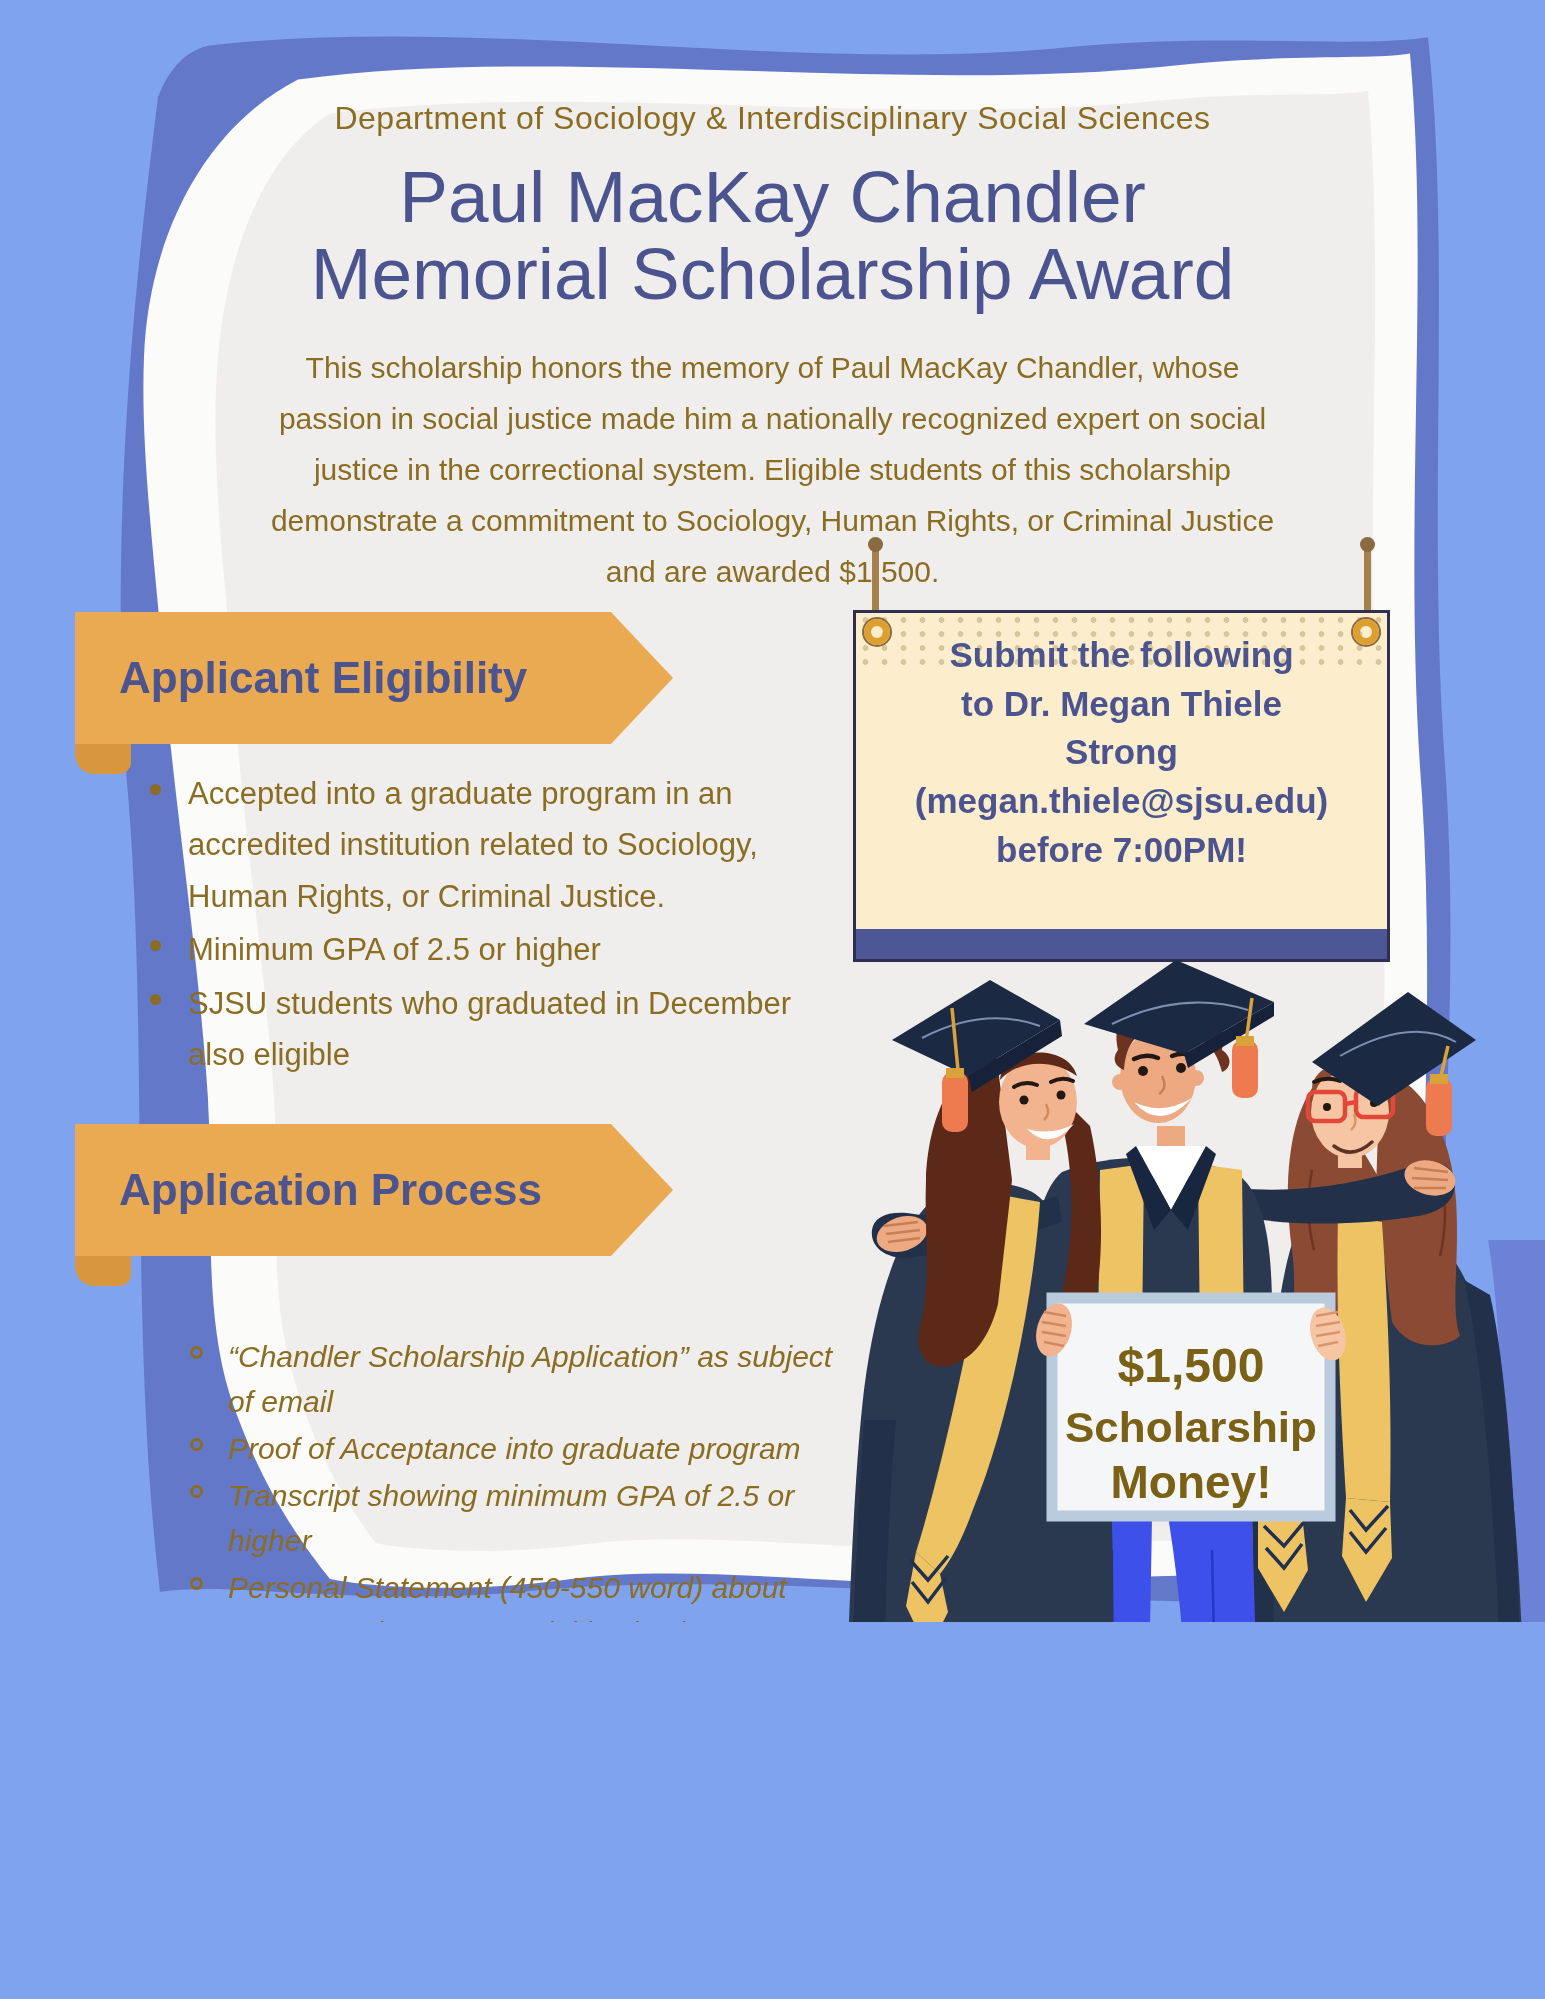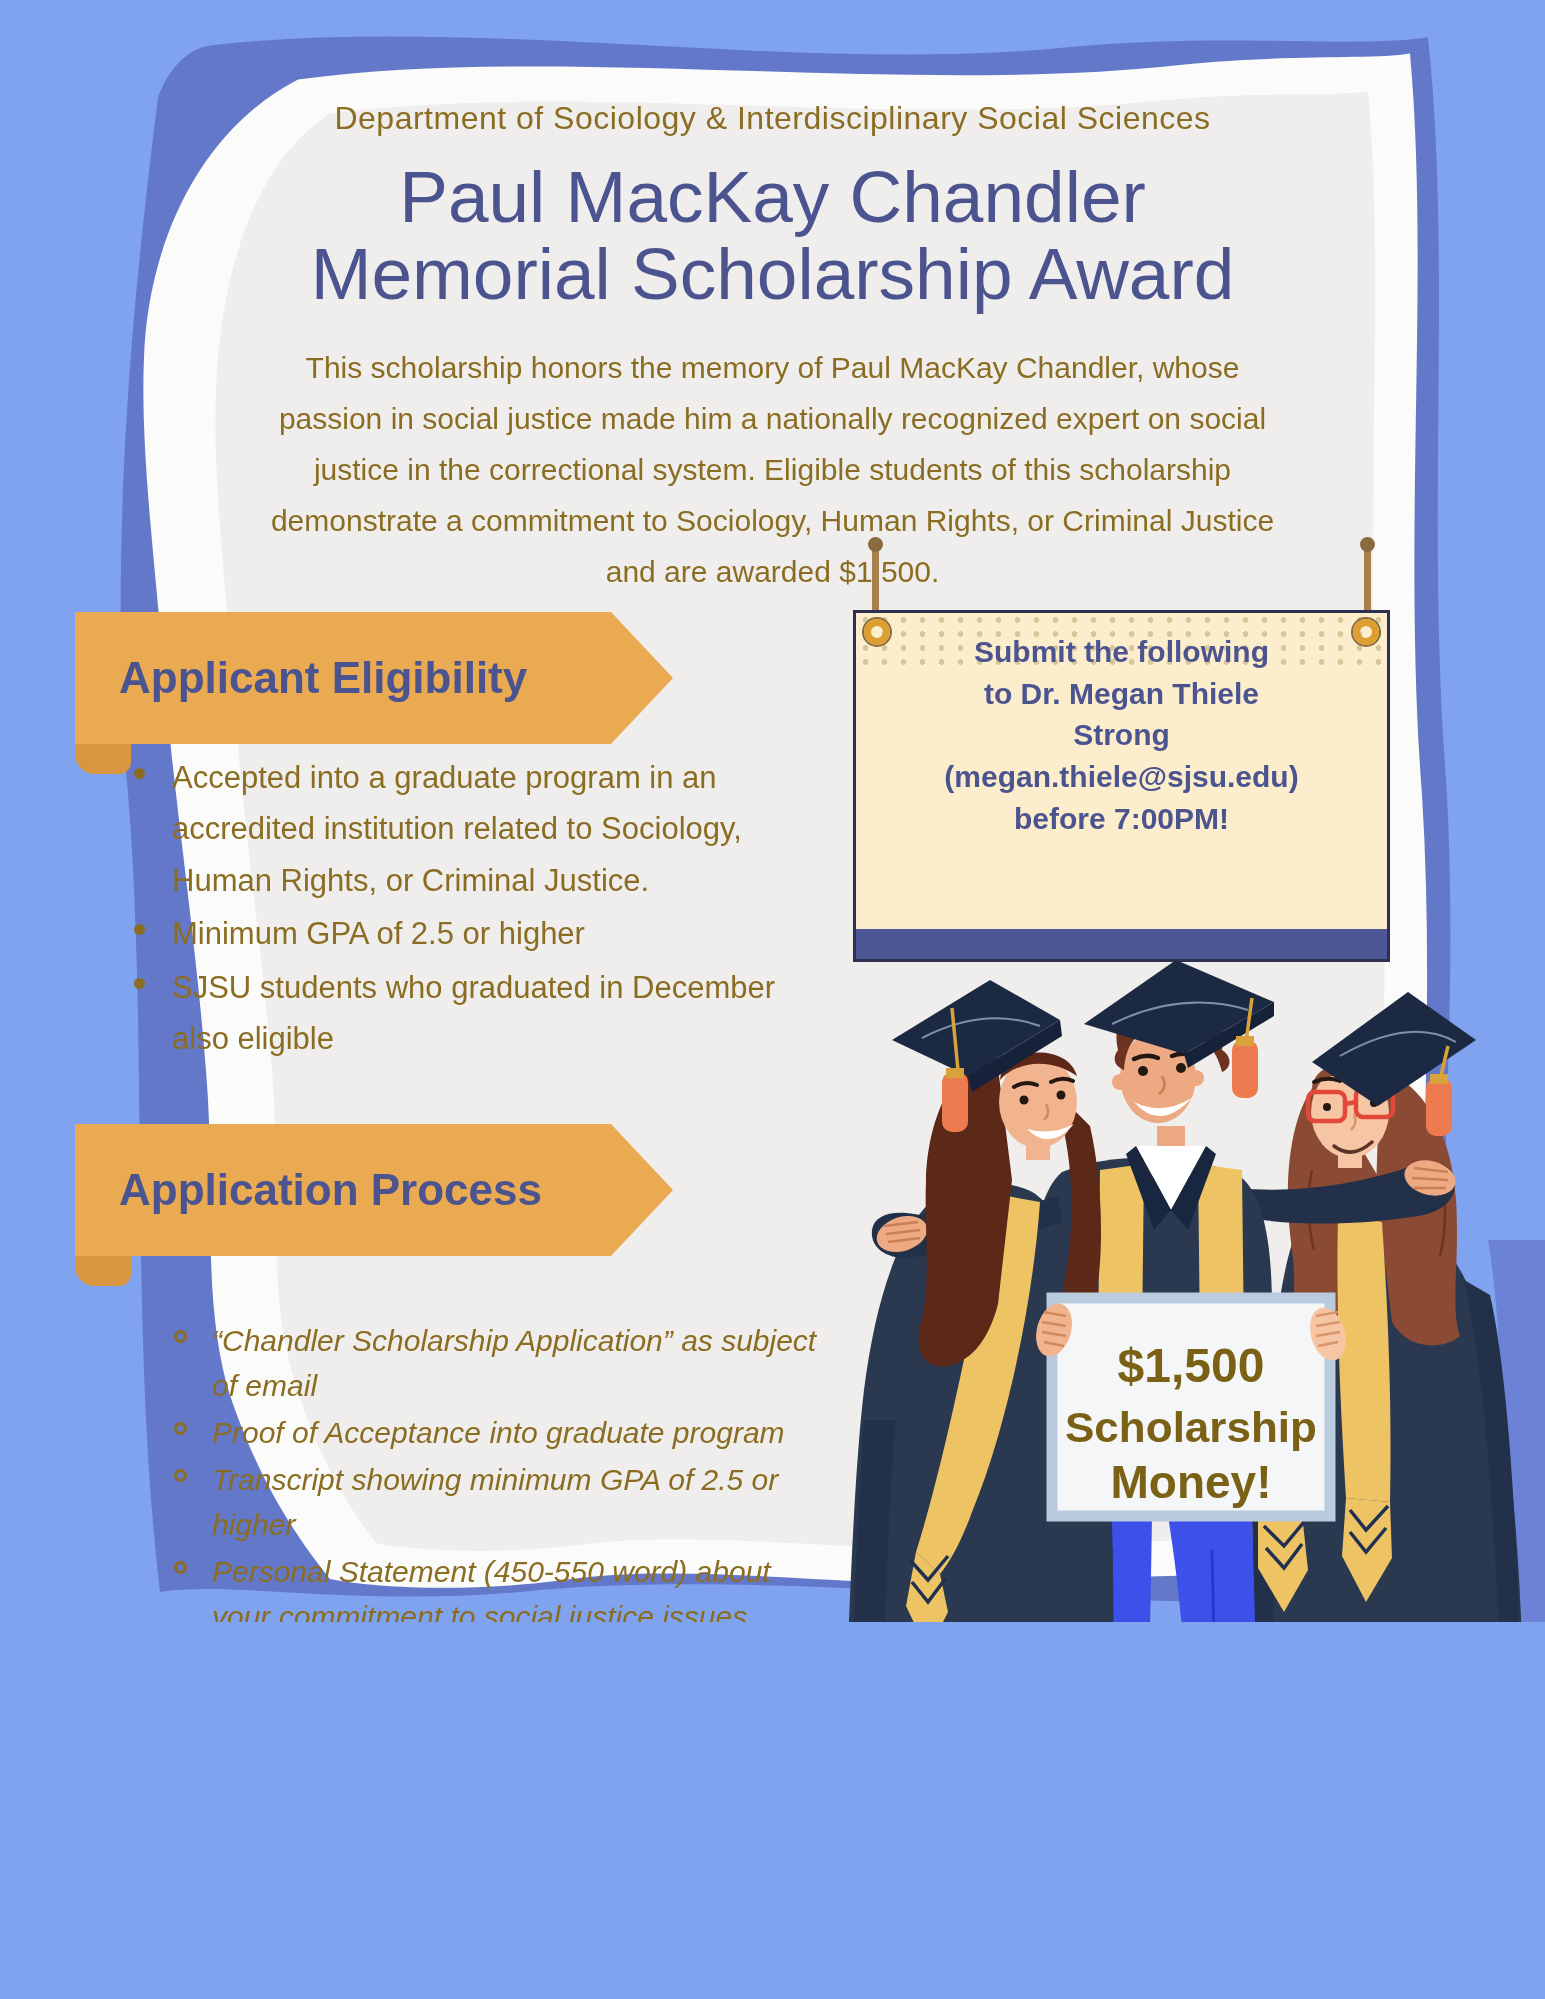--- a/index.html
+++ b/index.html
@@ -18,21 +18,21 @@
 
   .banner{position:absolute;left:75px;width:598px;height:132px;background:var(--banner,#eaaa52);
           clip-path:polygon(0 0,calc(100% - 62px) 0,100% 50%,calc(100% - 62px) 100%,0 100%);
           display:flex;align-items:center;z-index:2;}
   .banner span{font-size:44px;font-weight:bold;color:var(--heading-blue,#4b548f);padding-left:44px;}
   .banner1{top:612px;}  .banner2{top:1124px;}
   .fold{position:absolute;left:75px;width:56px;height:38px;background:var(--banner-fold,#d8963e);
         border-radius:0 0 12px 20px;z-index:1;}
   .fold1{top:736px;}  .fold2{top:1248px;}
 
-  .list{position:absolute;list-style:none;margin:0;padding:0;color:var(--text-gold,#8a6d22);z-index:2;}
+  .list{position:absolute;list-style:none;margin:16px;padding:0;color:var(--text-gold,#8a6d22);z-index:2;}
   .elig{left:126px;top:752px;width:650px;font-size:31px;line-height:1.66;}
   .proc{left:112px;top:1270px;width:700px;font-size:30px;line-height:1.5;}
   .sub{left:168px;top:1318px;width:662px;font-size:30px;line-height:1.5;font-style:italic;}
   .b-item{position:relative;padding-left:46px;margin-bottom:2px;}
   .b-item::before{content:'';position:absolute;left:8px;top:.52em;width:11px;height:11px;
                   border-radius:50%;background:currentColor;}
   .s-item{position:relative;padding-left:44px;margin-bottom:2px;}
   .s-item::before{content:'';position:absolute;left:6px;top:.40em;width:13px;height:13px;
                   border-radius:50%;border:3px solid currentColor;box-sizing:border-box;}
 
@@ -44,21 +44,21 @@
   .note{position:absolute;left:853px;top:610px;width:537px;height:352px;
         background:var(--note-bg,#fcedcd);border:3px solid var(--note-border,#2f3050);
         box-sizing:border-box;z-index:2;}
   .dots{position:absolute;top:0;left:0;right:0;height:56px;
         background-image:radial-gradient(circle,#d9c79c 2.6px,rgba(0,0,0,0) 3.2px);
         background-size:19px 14px;}
   .grommet{position:absolute;top:6px;width:26px;height:26px;border-radius:50%;
            border:7px solid #dd9f2f;box-shadow:0 0 0 2px #8a6a40;box-sizing:border-box;z-index:3;}
   .g-l{left:8px;}  .g-r{right:8px;}
   .note-text{position:absolute;top:18px;left:10px;right:10px;text-align:center;
-             font-size:30px;font-weight:bold;line-height:1.39;color:var(--heading-blue,#4b548f);}
+             font-size:35px;font-weight:bold;line-height:1.39;color:var(--heading-blue,#4b548f);}
   .note-text sup{font-size:.55em;}
   .note-bar{position:absolute;left:0;right:0;bottom:0;height:30px;background:var(--note-bar,#4d5796);}
 
   .illus{position:absolute;left:800px;top:950px;width:745px;height:1049px;z-index:4;}
   svg text.sign-t{font-family:"Liberation Sans","DejaVu Sans",sans-serif;font-weight:bold;
                   fill:var(--sign-text,#7a6116);text-anchor:middle;}
 </style>
 </head>
 <body>
 

